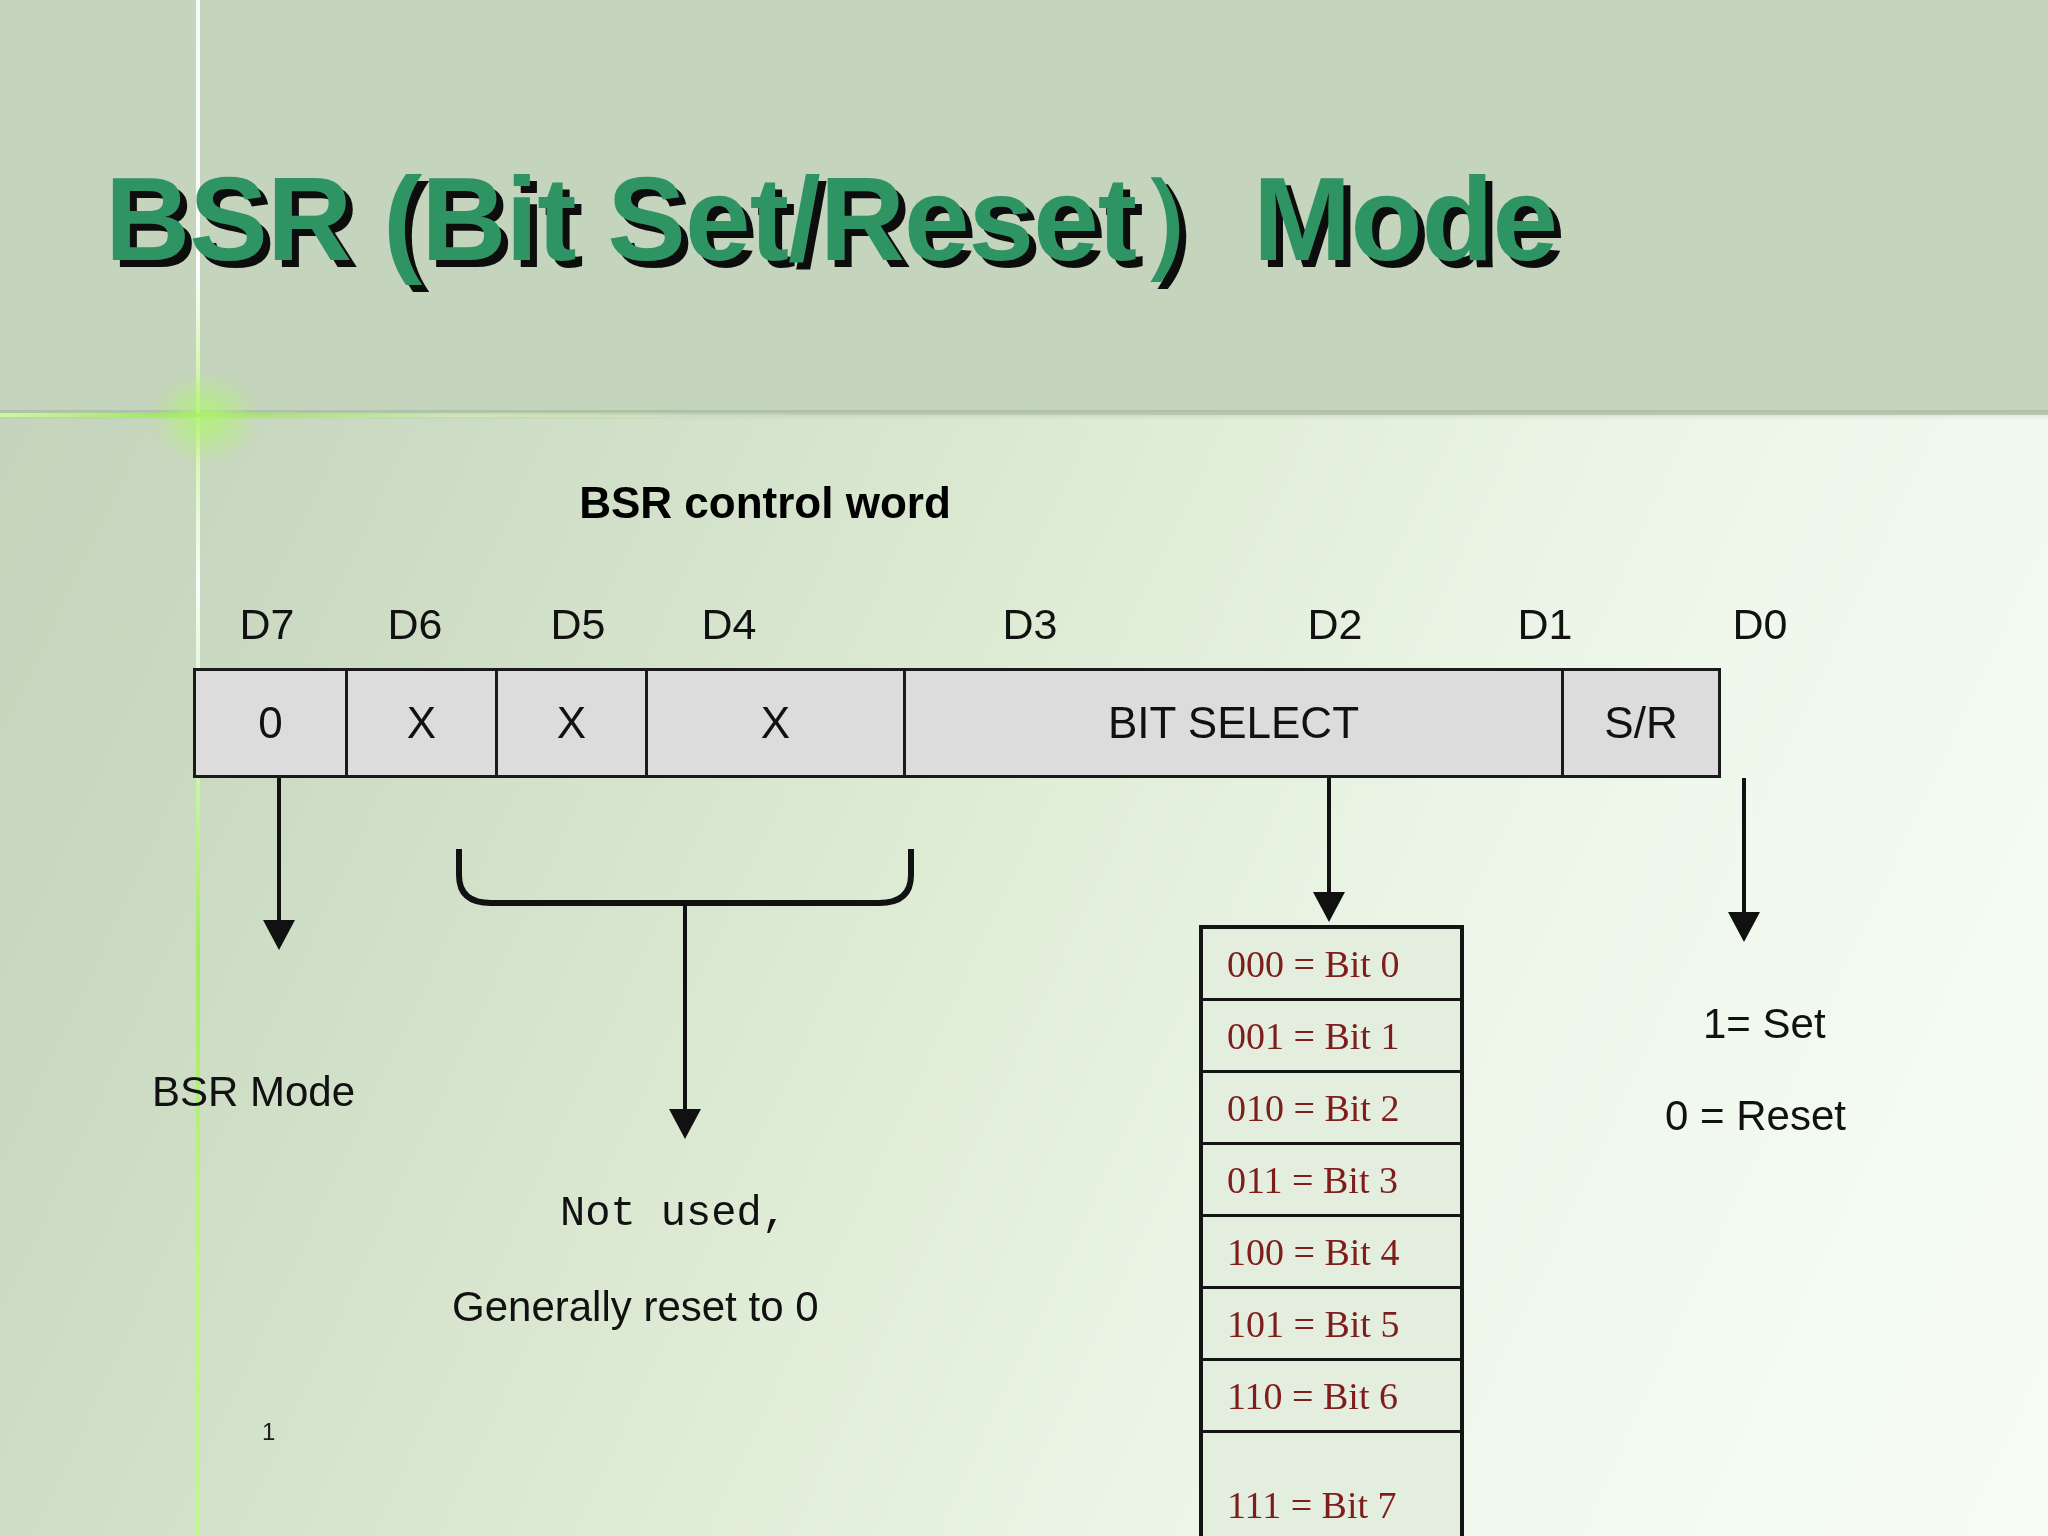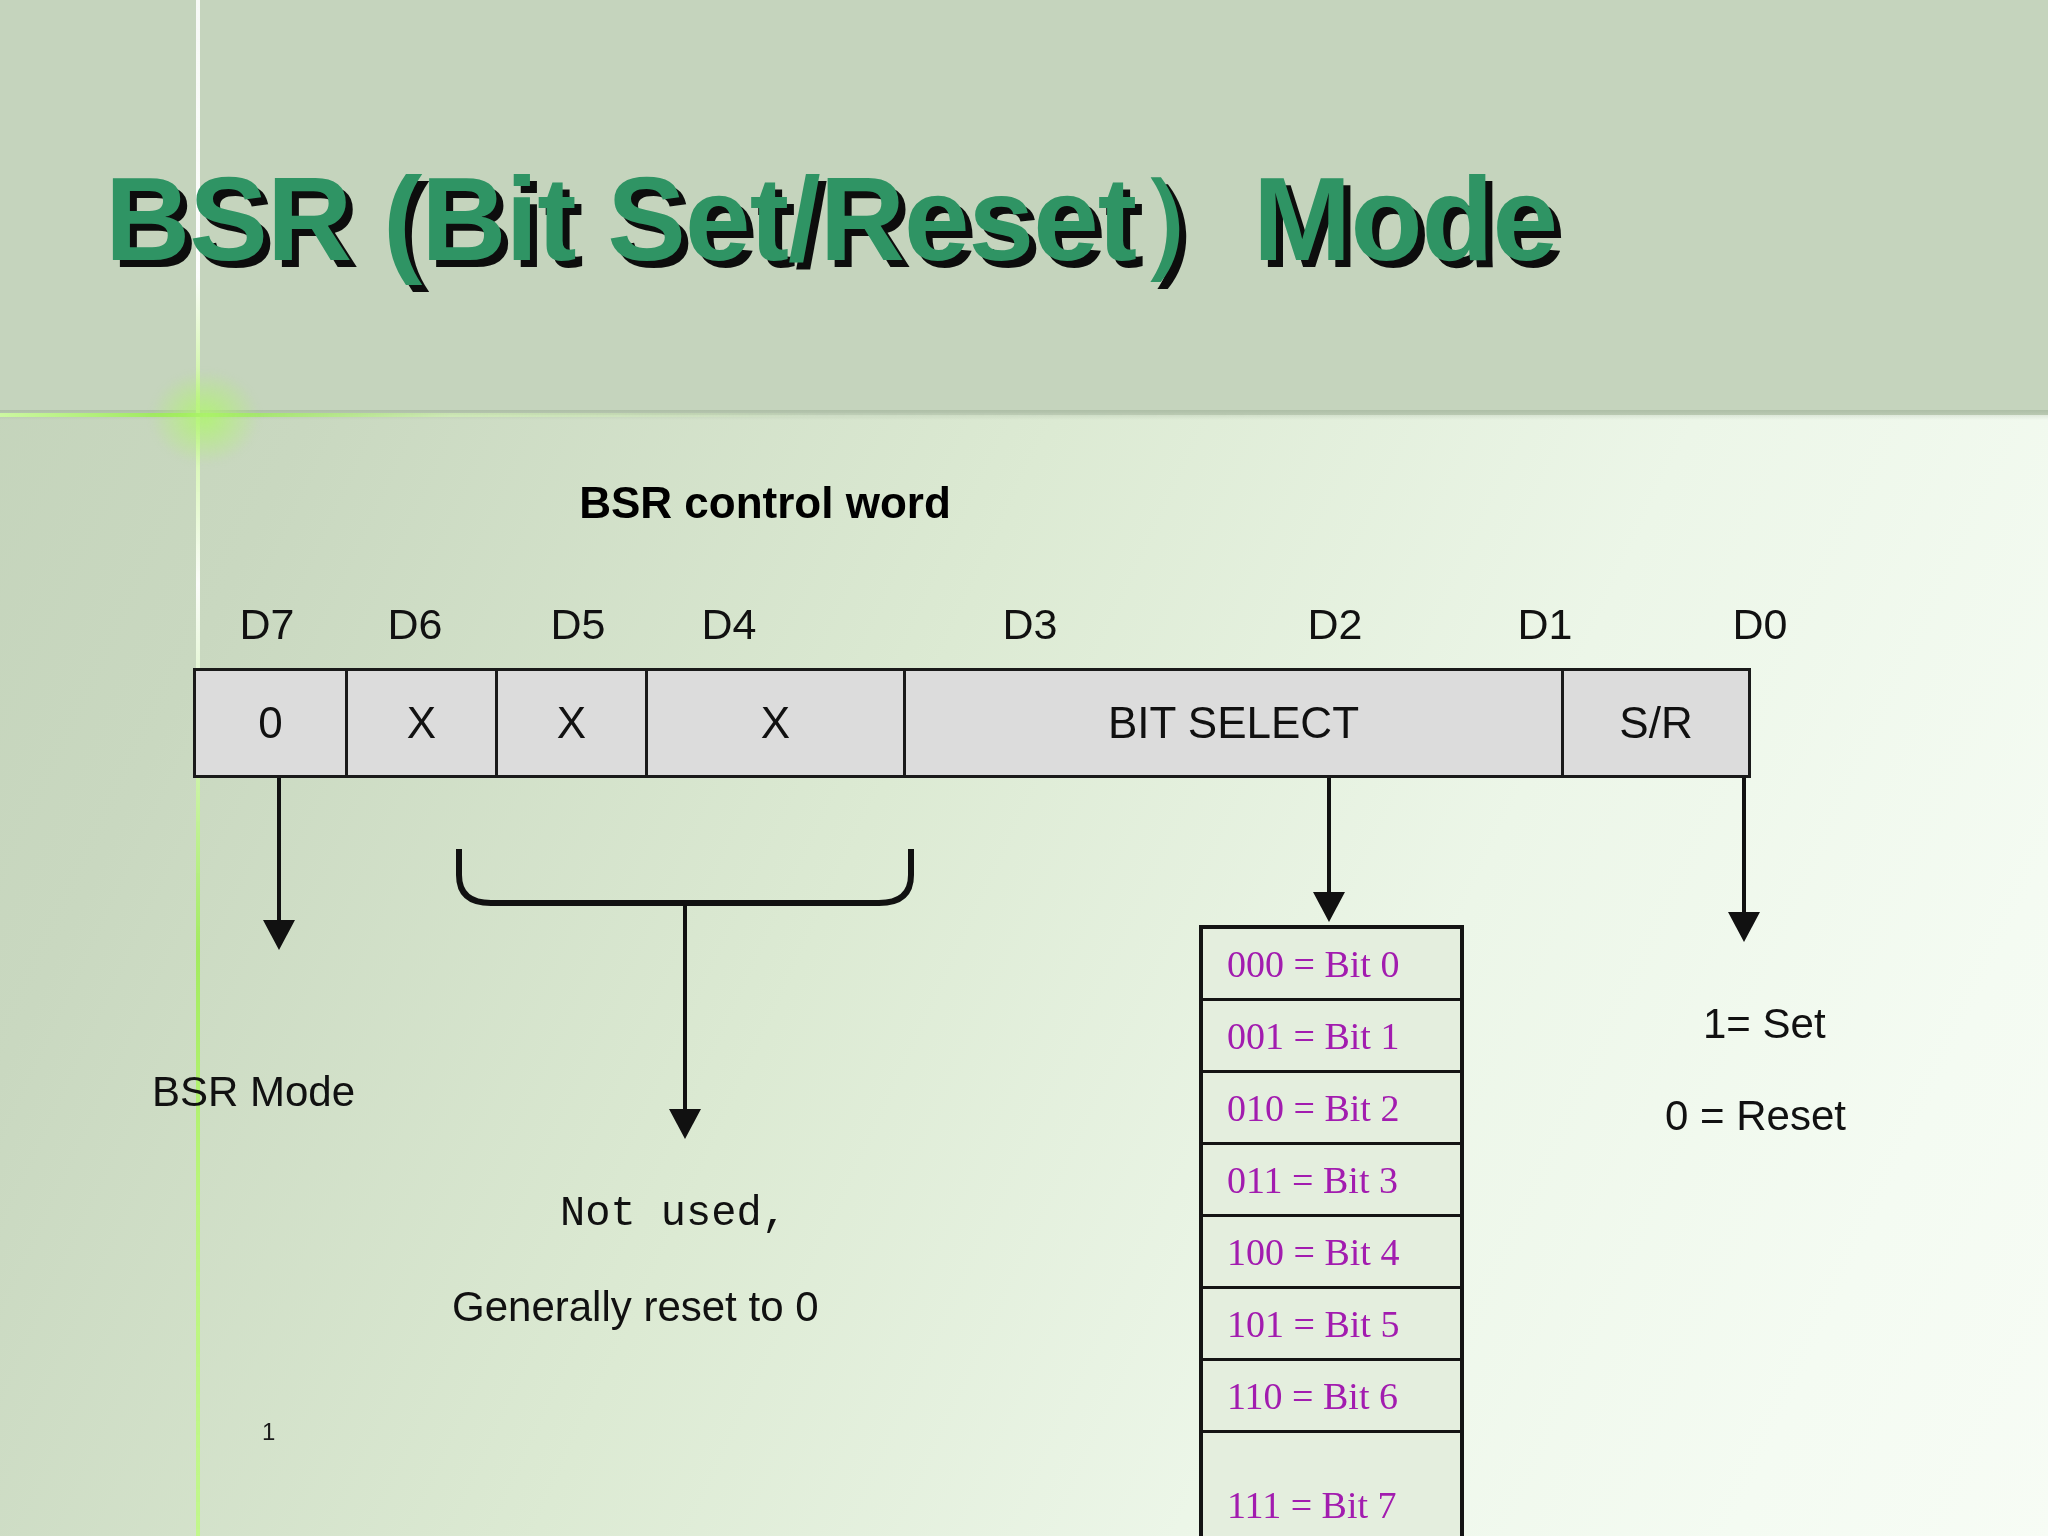--- a/index.html
+++ b/index.html
@@ -108,21 +108,21 @@
     box-sizing:border-box;
     background:#e4eede;
   }
   #bit-select-table .bs-row{
     height:72px;
     border-bottom:3px solid #141414;
     box-sizing:border-box;
     display:flex;align-items:center;
     padding-left:24px;
     font-family:"Liberation Serif", serif;
-    font-size:38px;color:#a21caf;
+    font-size:38px;color:#7f1d1d;
     background:#e4eede;
   }
   #bit-select-table .bs-row:last-child{border-bottom:none;margin-top:36px;}
   
   #slide-number{
     position:absolute;left:262px;top:1418px;
     font-size:24px;color:#1b1b1b;
   }
 </style>
 </head>
@@ -149,21 +149,21 @@
   <div class="bit-label" style="left:1240px;width:190px;">D2</div>
   <div class="bit-label" style="left:1450px;width:190px;">D1</div>
   <div class="bit-label" style="left:1665px;width:190px;">D0</div>
 
   <div id="control-word">
     <div class="cw-cell" style="width:152px;">0</div>
     <div class="cw-cell" style="width:150px;">X</div>
     <div class="cw-cell" style="width:150px;">X</div>
     <div class="cw-cell" style="width:258px;">X</div>
     <div class="cw-cell" style="width:658px;">BIT SELECT</div>
-    <div class="cw-cell" style="width:184px;text-align:right;">S/R</div>
+    <div class="cw-cell" style="width:154px;text-align:right;">S/R</div>
   </div>
 
   <div class="vline" style="left:277px;top:778px;height:148px;"></div>
   <div class="arrowhead" style="left:263px;top:920px;"></div>
 
   <svg class="conn" style="left:455px;top:845px;width:460px;height:70px;" viewBox="0 0 460 70" preserveAspectRatio="none">
     <path d="M4,4 L4,30 Q4,58 36,58 L424,58 Q456,58 456,30 L456,4" fill="none" stroke="#111" stroke-width="6"></path>
   </svg>
   <div class="vline" style="left:683px;top:903px;height:212px;"></div>
   <div class="arrowhead" style="left:669px;top:1109px;"></div>

